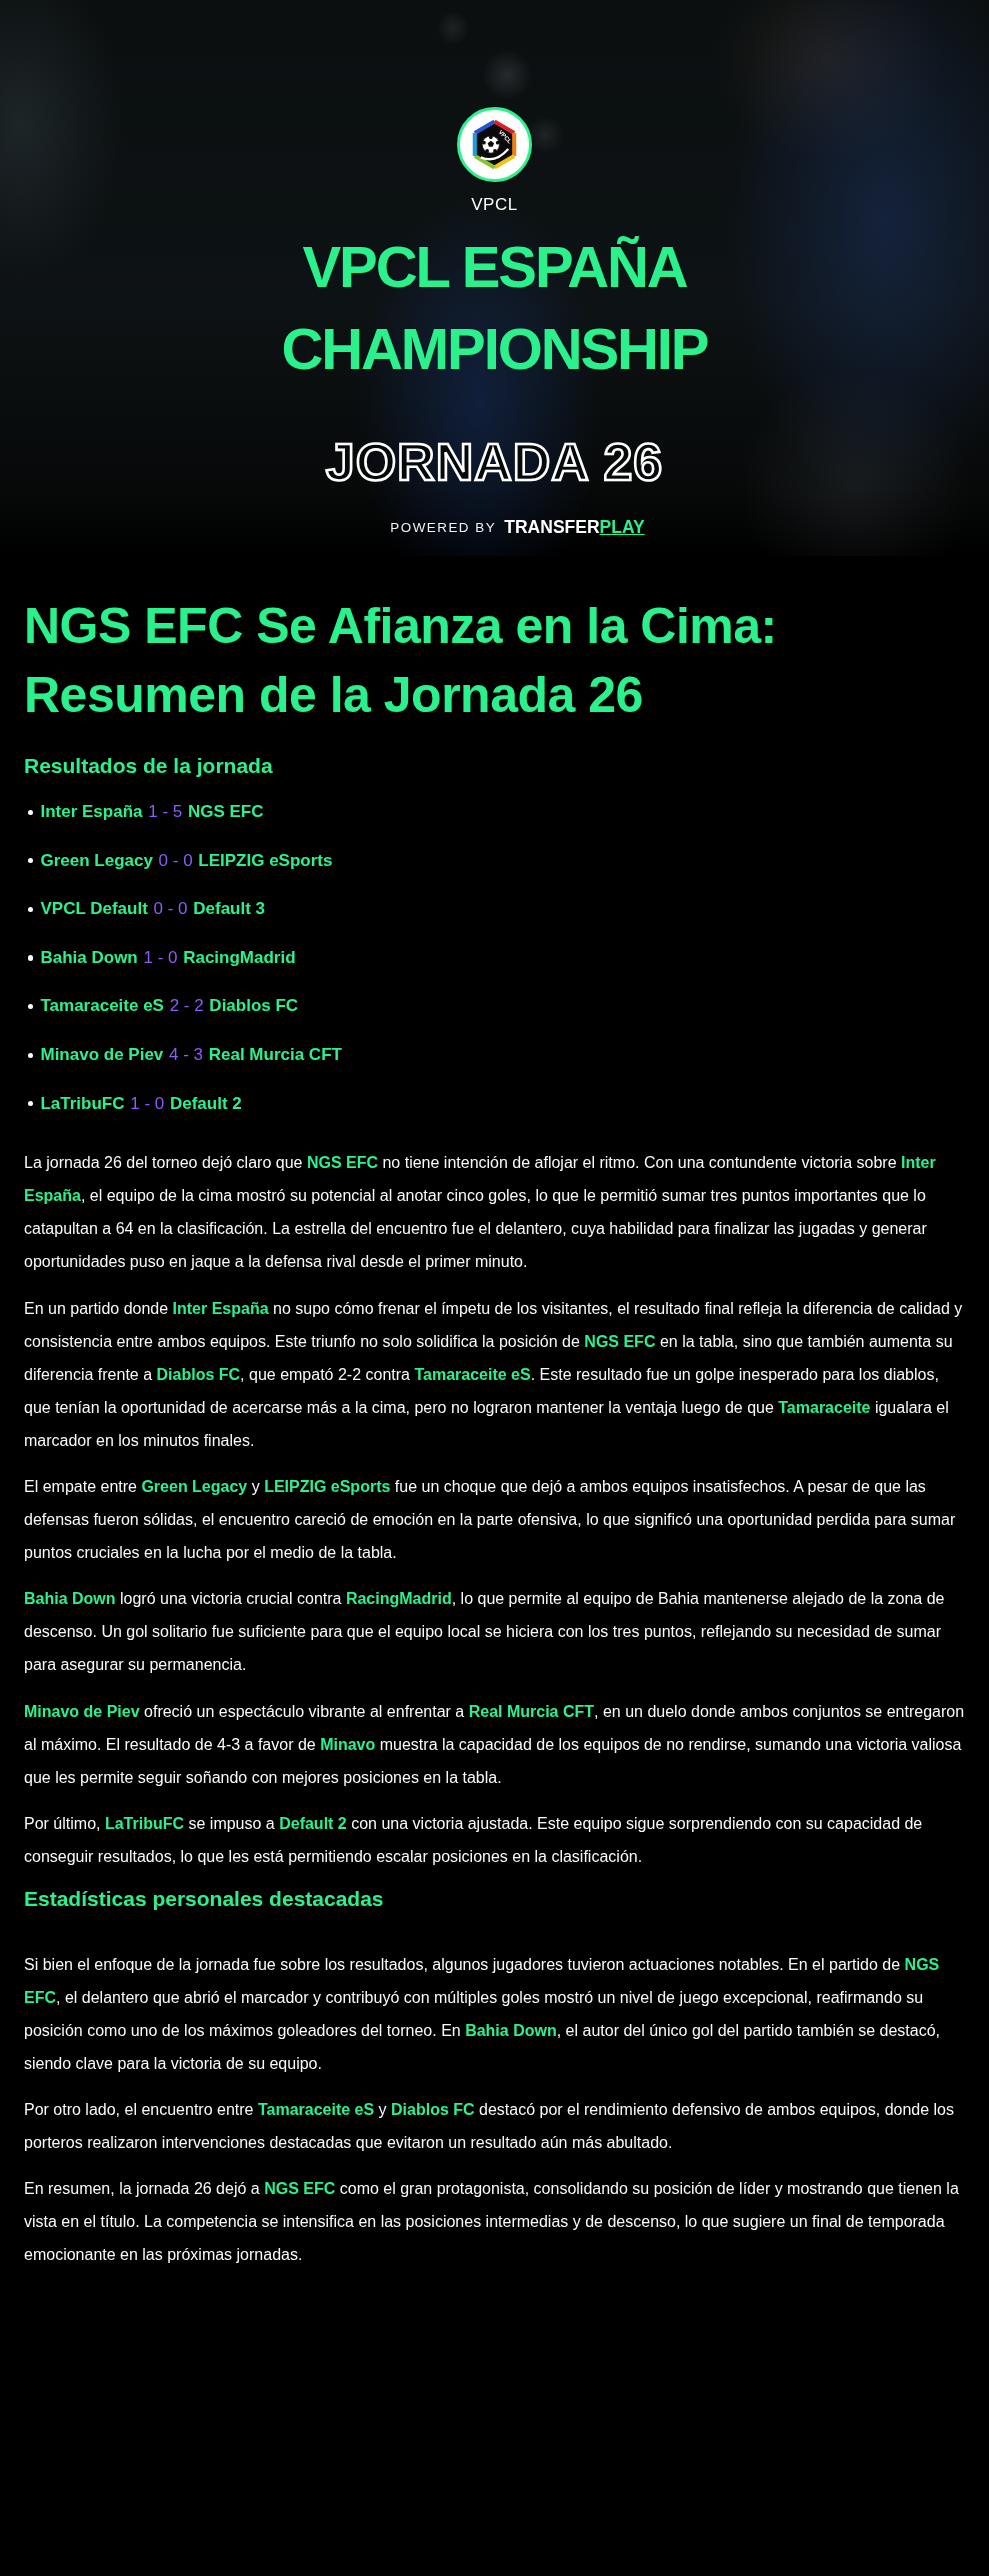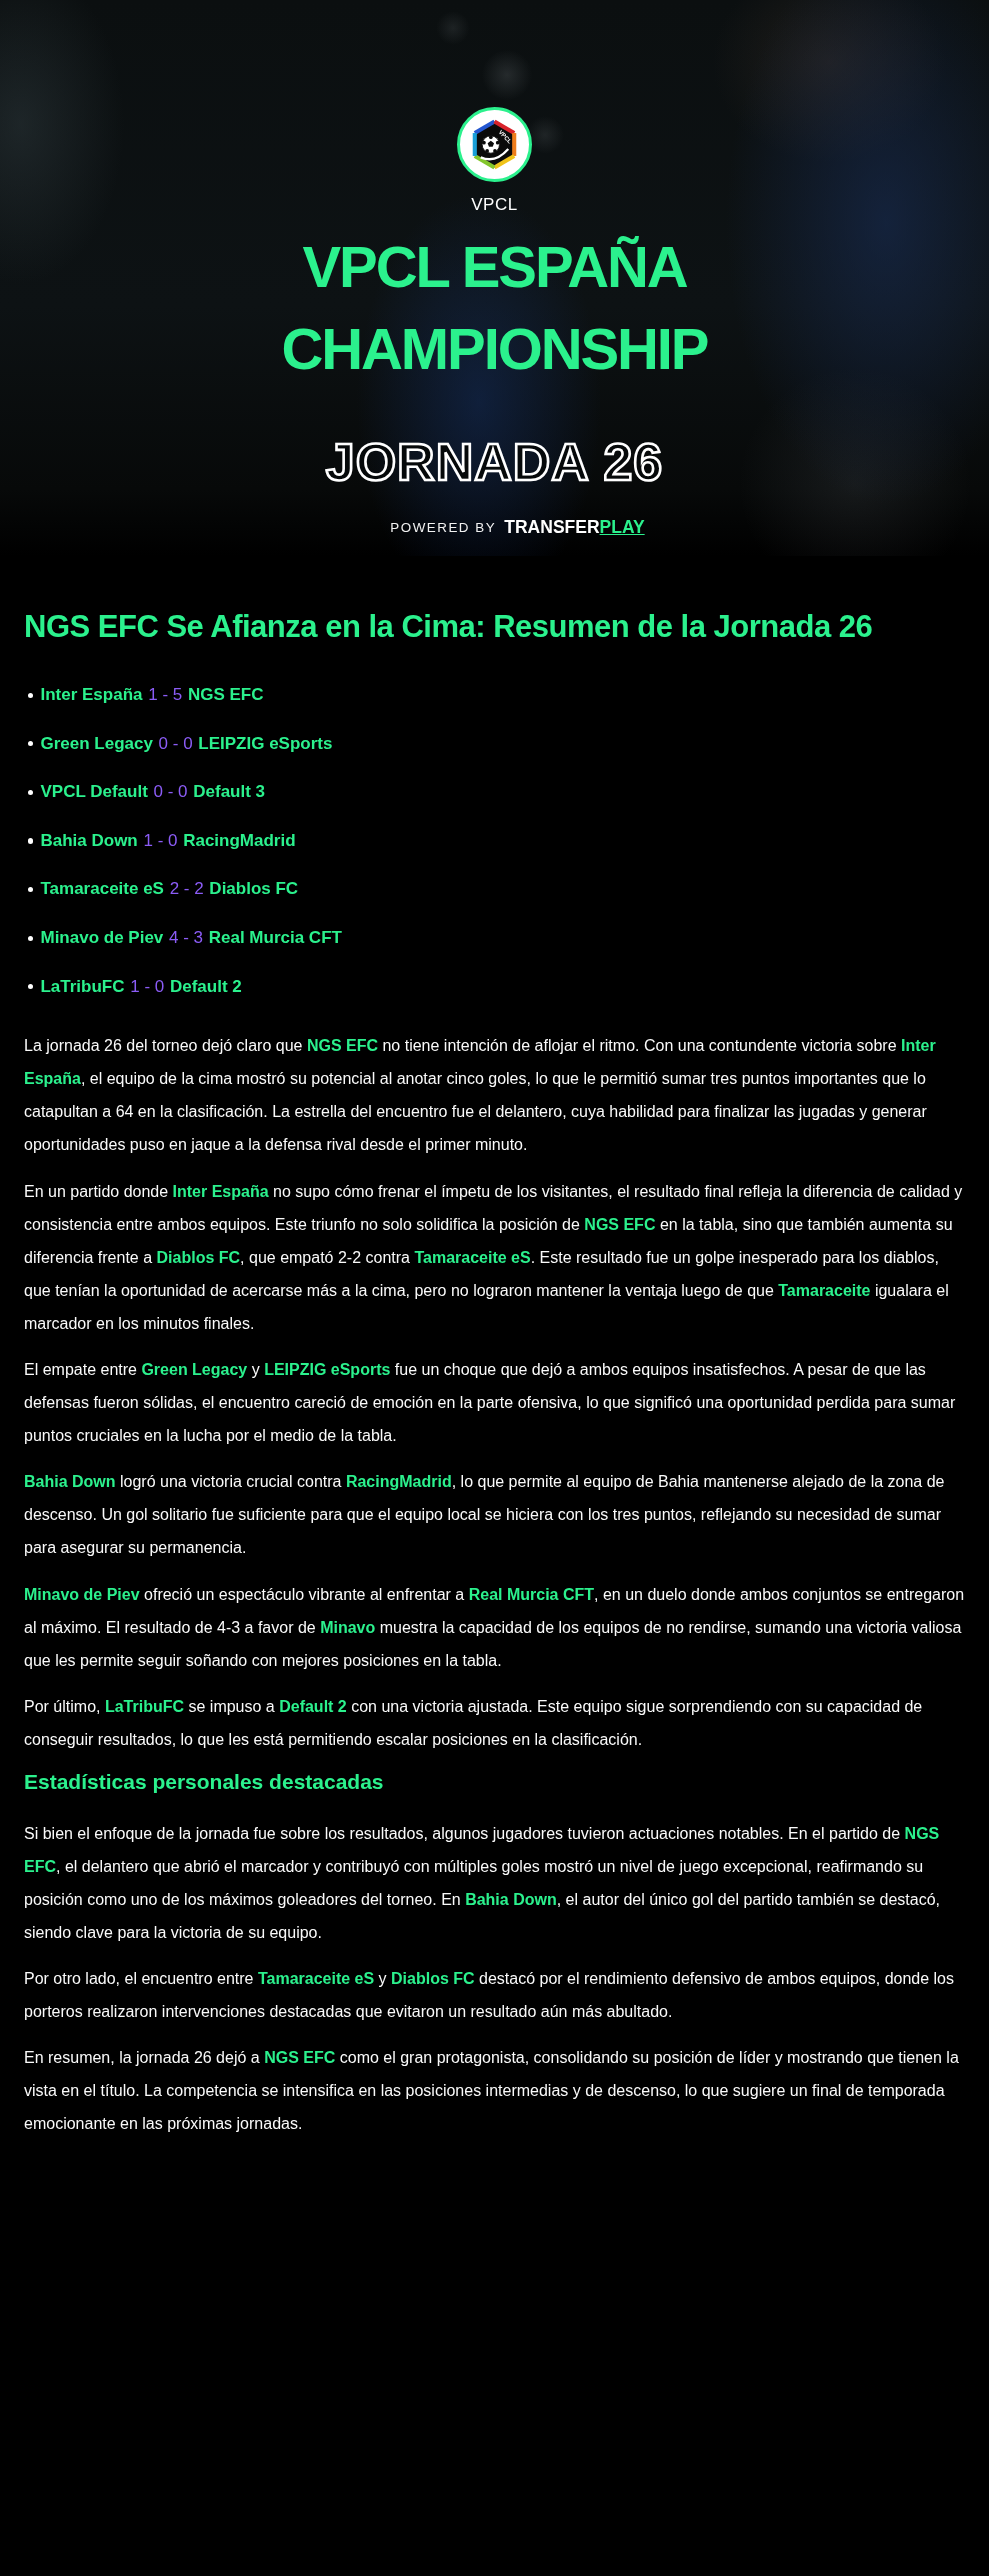--- a/index.html
+++ b/index.html
@@ -43,27 +43,27 @@
     margin-top:21.6px; display:flex; justify-content:center; align-items:center; gap:8.2px;padding-left:46px;
   }
   .powered-label { font-size:13.4px; font-weight:300; letter-spacing:1.5px; color:#f2f2f2; }
   .brand-name { font-size:17.5px; font-weight:800; letter-spacing:0; color:#ffffff; }
   .brand-name .brand-green { color:#2bf18d;text-decoration:underline; }
 
   
   .article { padding:36px 24px 113px 24px; background:#000; }
   .article-title {
     margin:0 0 24px 0; max-width:944px;
-    font-size:31px; line-height:69px; font-weight:700; letter-spacing:-0.5px;
+    font-size:50px; line-height:69px; font-weight:700; letter-spacing:-0.5px;
     color:#2bf18d;
   }
   .section-heading {
     margin:0 0 24px 0; font-size:21px; font-weight:700; color:#2bf18d; letter-spacing:0;
   }
-  .section-heading.stats { margin-top:1px; margin-bottom:23px; }
+  .section-heading.stats { margin-top:1px; margin-bottom:37px; }
 
   ul.results { list-style:none; margin:0 0 32px 0; padding:0; }
   li.result {
     display:flex; align-items:center;
     font-size:17px; line-height:20.6px; font-weight:700; color:#2bf18d;
     margin-bottom:28px;
   }
   li.result:last-child { margin-bottom:0; }
   .bullet-dot {
     width:5.2px; height:5.2px; border-radius:50%; background:#fff;
@@ -111,20 +111,21 @@
   <div class="hero-subtitle">JORNADA 26</div>
   <div class="powered-row">
     <span class="powered-label">POWERED BY</span>
     <span class="brand-name"><span>TRANSFER</span><span class="brand-green">PLAY</span></span>
   </div>
 </section>
 
 <main class="article">
   <h1 class="article-title">NGS EFC Se Afianza en la Cima: Resumen de la Jornada 26</h1>
 
+  <h2 class="section-heading">Resultados de la jornada</h2>
   <ul class="results">
       <li class="result">
         <span class="bullet-dot"></span>
         <span>Inter España</span>
         <span class="score">1 - 5</span>
         <span>NGS EFC</span>
       </li>
       <li class="result">
         <span class="bullet-dot"></span>
         <span>Green Legacy</span>

